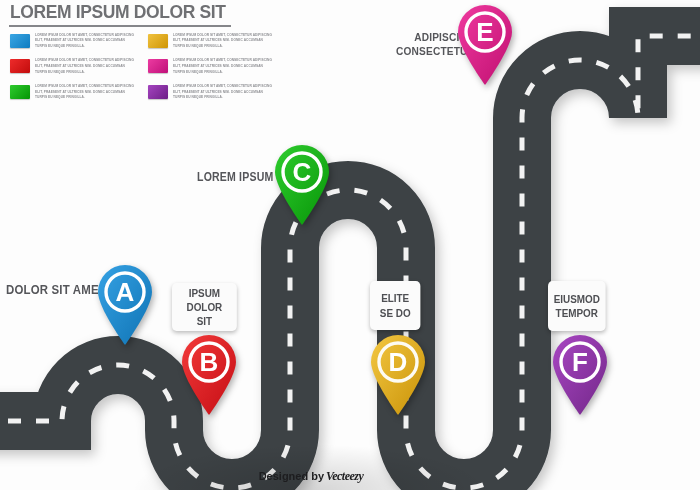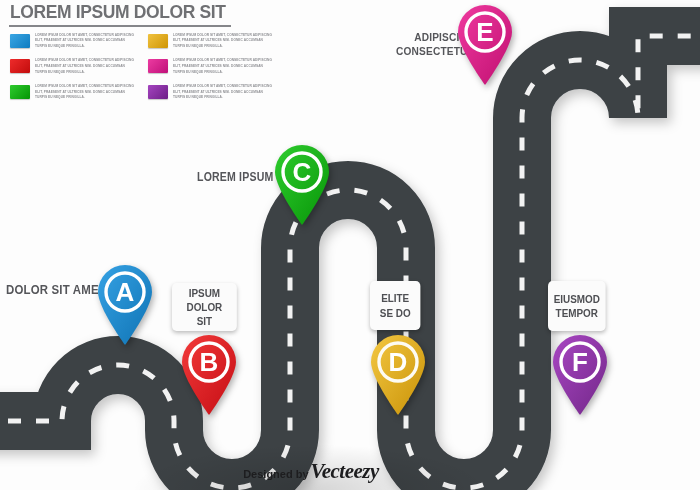--- a/index.html
+++ b/index.html
@@ -114,21 +114,21 @@
     position: absolute; left: 0; right: 0; bottom: 6px;
     text-align: center; z-index: 9;
     color: #1d1d1f;
     font-size: 11px;
     font-weight: bold;
   }
   #footer .brand {
     font-family: "Liberation Serif", serif;
     font-style: italic;
     font-weight: bold;
-    font-size: 21px;
+    font-size: 12px;
     letter-spacing: -0.5px;
     margin-left: 2px;
   }
   #footer-glow {
     position: absolute; left: 50%; bottom: 0;
     transform: translateX(-50%);
     width: 360px; height: 46px;
     background: radial-gradient(ellipse at center bottom, rgba(0,0,0,.16), rgba(0,0,0,0) 70%);
     z-index: 2; pointer-events: none;
   }

